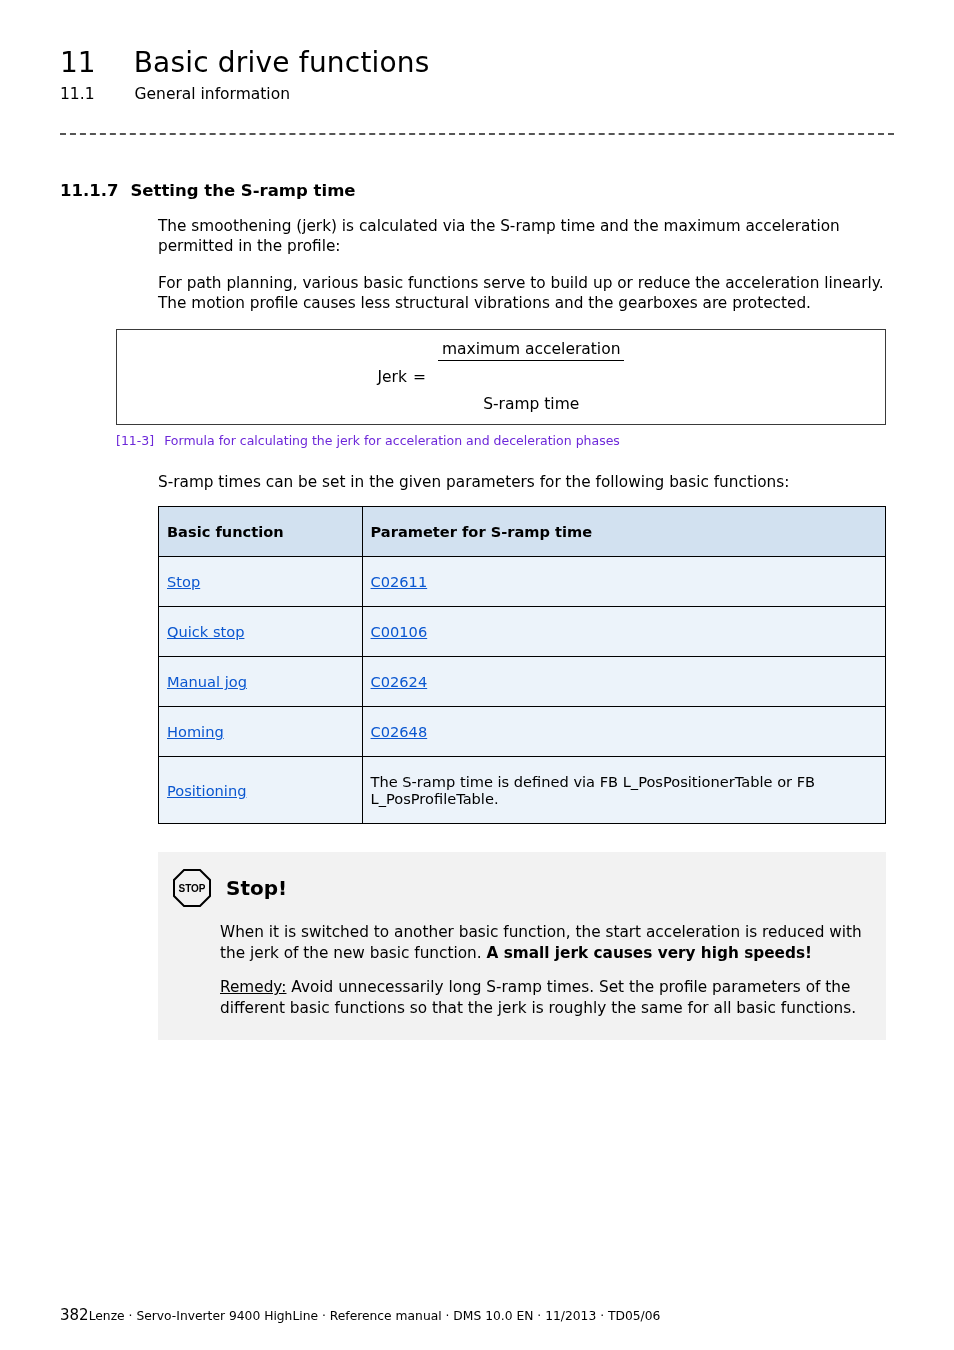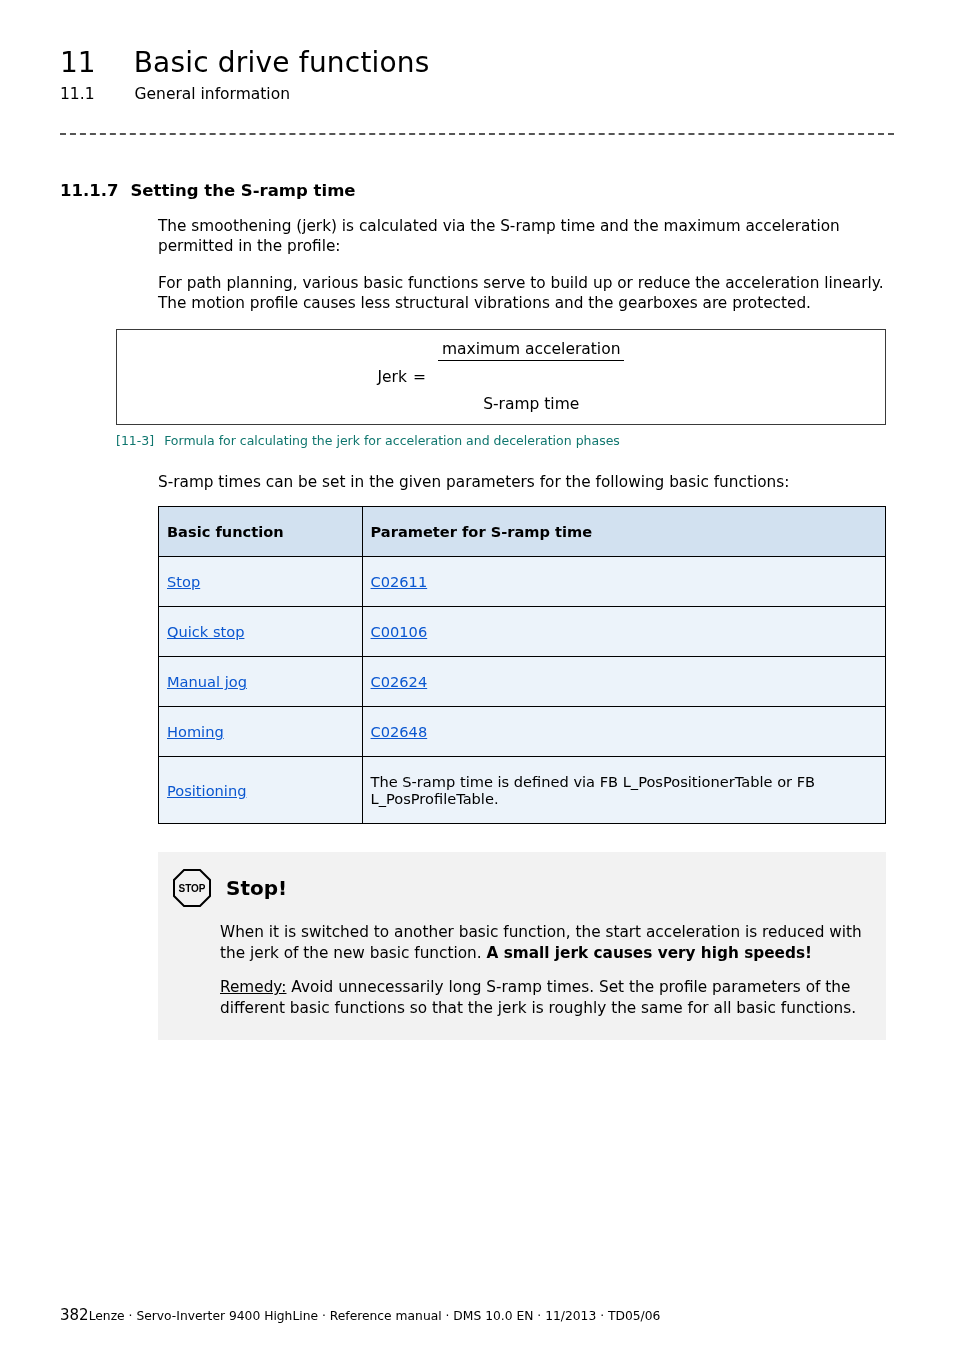--- a/index.html
+++ b/index.html
@@ -116,21 +116,21 @@
   }
   .frac .num { border-bottom: 1px solid #000; padding: 0 4px; line-height: 1.25; }
   .frac .den { padding: 0 4px; line-height: 1.25; margin-top: 34px; }
 
   .caption-row {
     display: flex;
     gap: 10px;
     font-size: 12.5px;
     margin-left: -42px;
     margin-top: 8px;
-    color: #0f766e;
+    color: #6d28d9;
   }
   .caption-row .ref { white-space: nowrap; }
 
   
   table.params {
     width: 100%;
     border-collapse: collapse;
     font-size: 14.6px;
     margin-top: 14px;
   }

